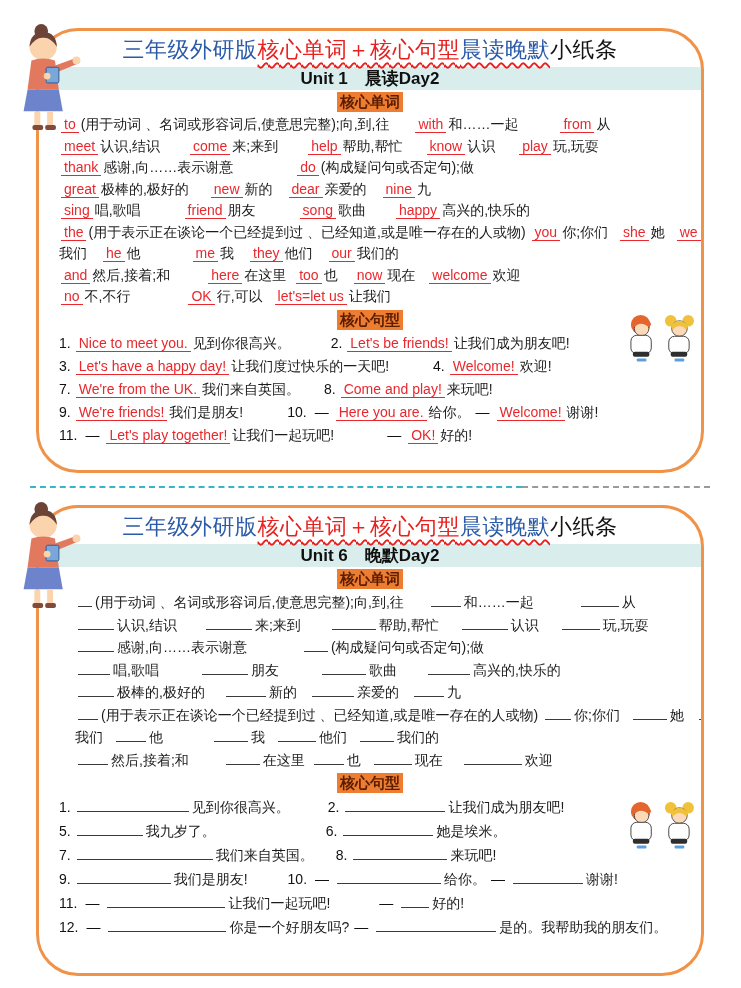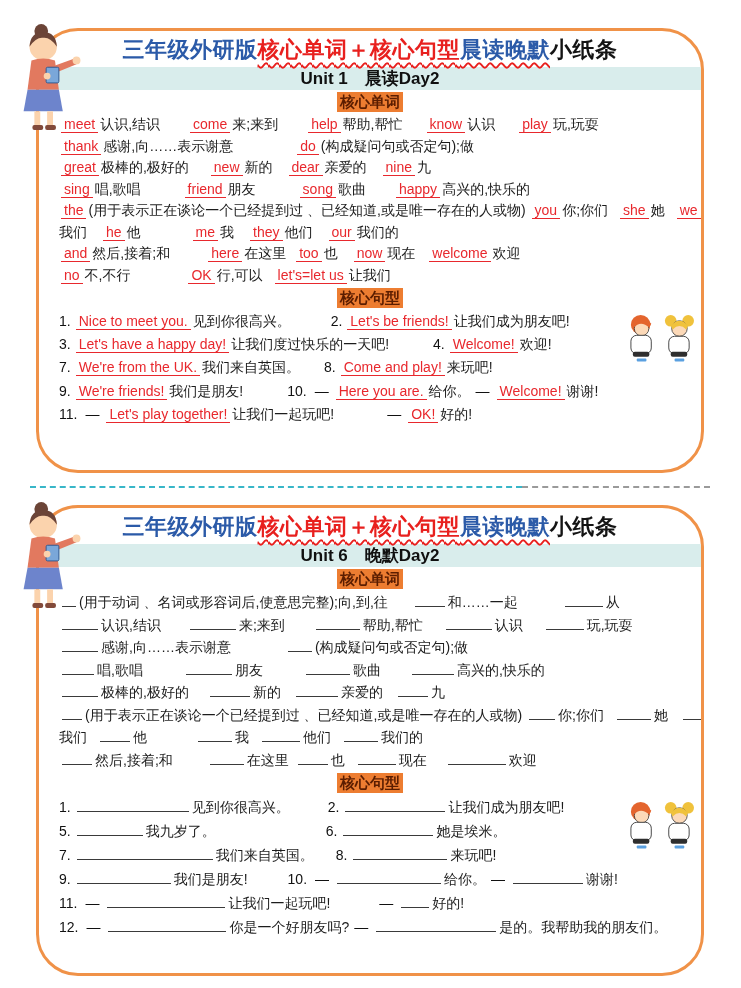--- a/index.html
+++ b/index.html
@@ -8,36 +8,36 @@
     font-family:"Liberation Sans","DejaVu Sans",sans-serif;overflow:hidden;
   }
   .panel{
     position:absolute;left:36px;width:668px;box-sizing:border-box;
     border:3px solid #f09248;border-radius:42px;background:#fff;
     padding:3px 20px 0;overflow:hidden;z-index:1;
   }
   #panel-morning{top:28px;height:445px;}
   #panel-evening{top:505px;height:471px;}
   .ptitle{
-    text-align:center;font-size:22px;font-weight:bold;line-height:30px;
+    text-align:center;font-size:22px;font-weight:normal;line-height:30px;
     letter-spacing:.5px;white-space:nowrap;margin:1px 0 2px;
   }
   .ptitle .wavy{text-decoration:underline wavy #e8201e 1.5px;text-underline-offset:5px;}
   .unitbar{
     background:#d9edec;margin:0 -20px 2px;text-align:center;
     font-size:17px;font-weight:bold;color:#101010;line-height:23px;white-space:pre;
   }
   .tag{
     display:table;margin:2px auto;background:#ed7d31;color:#5b1d00;
     font-weight:bold;font-size:15px;line-height:18px;padding:1px 3px;
   }
   .tline{white-space:nowrap;font-size:14px;color:#1c1c1c;}
   .words .tline{line-height:21.5px;}
   .sentences .tline{line-height:23.2px;}
-  #panel-evening .words .tline{line-height:22.5px;}
+  #panel-evening .words .tline{line-height:22.5px;margin-left:16px;}
   #panel-evening .sentences .tline{line-height:24px;}
   .en{color:#e8282d;border-bottom:1.6px solid #e8282d;padding:0 3px;margin:0 2px;}
   .zh{color:#1c1c1c;}
   .num{color:#111;margin-right:3px;}
   .dash{color:#111;margin:0 5px;}
   .gap{display:inline-block;height:1px;}
   .blank{
     display:inline-block;height:14px;margin:0 3px;
     border-bottom:1.6px solid #3a3a3a;vertical-align:baseline;
   }
@@ -86,20 +86,21 @@
   <rect x="44" y="92" width="6" height="15" fill="#fbd3ad"></rect>
   <rect x="29" y="106" width="11" height="5" rx="2" fill="#824a3a"></rect>
   <rect x="42" y="106" width="11" height="5" rx="2" fill="#824a3a"></rect>
 </svg>
 
 <div class="panel" id="panel-morning">
   <div class="ptitle"><span style="color: rgb(43, 90, 168);">三年级外研版</span><span class="wavy" style="color: rgb(232, 32, 30);">核心单词＋核心句型</span><span class="wavy" style="color: rgb(43, 90, 168);">晨读晚默</span><span style="color: rgb(20, 20, 20);">小纸条</span></div>
   <div class="unitbar">Unit 1　晨读Day2</div>
   <div class="tag">核心单词</div>
   <div class="words">
+      <div class="tline"><span class="en">to</span><span class="zh">(用于动词 、名词或形容词后,使意思完整);向,到,往</span><span class="gap" style="width: 24px;"></span><span class="en">with</span><span class="zh">和……一起</span><span class="gap" style="width: 40px;"></span><span class="en">from</span><span class="zh">从</span></div>
       <div class="tline"><span class="en">meet</span><span class="zh">认识,结识</span><span class="gap" style="width: 28px;"></span><span class="en">come</span><span class="zh">来;来到</span><span class="gap" style="width: 28px;"></span><span class="en">help</span><span class="zh">帮助,帮忙</span><span class="gap" style="width: 22px;"></span><span class="en">know</span><span class="zh">认识</span><span class="gap" style="width: 22px;"></span><span class="en">play</span><span class="zh">玩,玩耍</span></div>
       <div class="tline"><span class="en">thank</span><span class="zh">感谢,向……表示谢意</span><span class="gap" style="width: 62px;"></span><span class="en">do</span><span class="zh">(构成疑问句或否定句);做</span></div>
       <div class="tline"><span class="en">great</span><span class="zh">极棒的,极好的</span><span class="gap" style="width: 20px;"></span><span class="en">new</span><span class="zh">新的</span><span class="gap" style="width: 14px;"></span><span class="en">dear</span><span class="zh">亲爱的</span><span class="gap" style="width: 14px;"></span><span class="en">nine</span><span class="zh">九</span></div>
       <div class="tline"><span class="en">sing</span><span class="zh">唱,歌唱</span><span class="gap" style="width: 42px;"></span><span class="en">friend</span><span class="zh">朋友</span><span class="gap" style="width: 42px;"></span><span class="en">song</span><span class="zh">歌曲</span><span class="gap" style="width: 28px;"></span><span class="en">happy</span><span class="zh">高兴的,快乐的</span></div>
       <div class="tline"><span class="en">the</span><span class="zh">(用于表示正在谈论一个已经提到过 、已经知道,或是唯一存在的人或物)</span><span class="gap" style="width: 4px;"></span><span class="en">you</span><span class="zh">你;你们</span><span class="gap" style="width: 10px;"></span><span class="en">she</span><span class="zh">她</span><span class="gap" style="width: 10px;"></span><span class="en">we</span></div>
       <div class="tline"><span class="zh">我们</span><span class="gap" style="width: 14px;"></span><span class="en">he</span><span class="zh">他</span><span class="gap" style="width: 50px;"></span><span class="en">me</span><span class="zh">我</span><span class="gap" style="width: 14px;"></span><span class="en">they</span><span class="zh">他们</span><span class="gap" style="width: 14px;"></span><span class="en">our</span><span class="zh">我们的</span></div>
       <div class="tline"><span class="en">and</span><span class="zh">然后,接着;和</span><span class="gap" style="width: 36px;"></span><span class="en">here</span><span class="zh">在这里</span><span class="gap" style="width: 8px;"></span><span class="en">too</span><span class="zh">也</span><span class="gap" style="width: 14px;"></span><span class="en">now</span><span class="zh">现在</span><span class="gap" style="width: 12px;"></span><span class="en">welcome</span><span class="zh">欢迎</span></div>
       <div class="tline"><span class="en">no</span><span class="zh">不,不行</span><span class="gap" style="width: 56px;"></span><span class="en">OK</span><span class="zh">行,可以</span><span class="gap" style="width: 10px;"></span><span class="en">let's=let us</span><span class="zh">让我们</span></div>
     </div>
   <div class="tag">核心句型</div>

